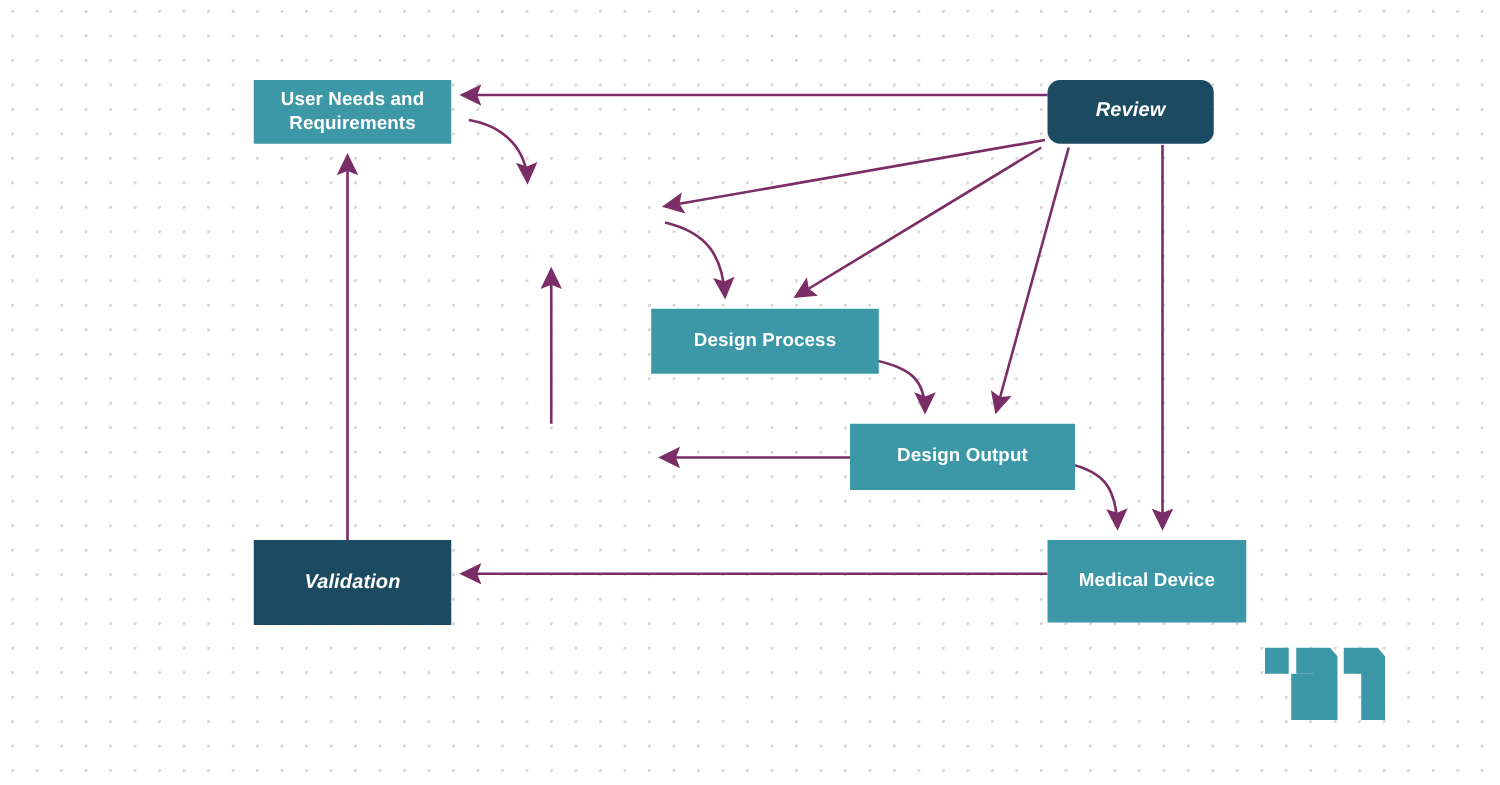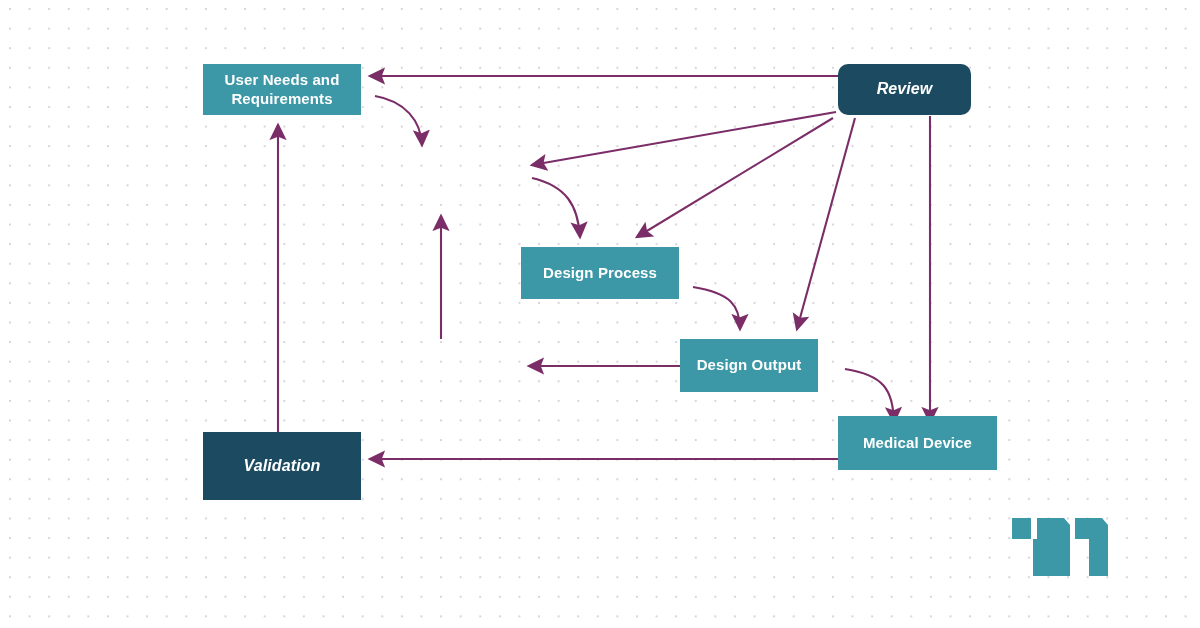--- a/index.html
+++ b/index.html
@@ -119,34 +119,34 @@
 
   <div class="node node-teal style-bold" style="left:203px; top:64px; width:158px; height:51px;">
     <span class="label">User Needs and Requirements</span>
   </div>
 
   <div class="node node-navy style-bold-italic" style="left:838px; top:64px; width:133px; height:51px;border-radius:10px;">
     <span class="label">Review</span>
   </div>
 
 
-  <div class="node node-teal style-bold" style="left:521px; top:247px; width:158px; height:52px;">
+  <div class="node node-teal style-bold" style="left:521px; top:247px; width:182px; height:52px;">
     <span class="label">Design Process</span>
   </div>
 
 
-  <div class="node node-teal style-bold" style="left:680px; top:339px; width:138px; height:53px;">
+  <div class="node node-teal style-bold" style="left:680px; top:339px; width:180px; height:53px;">
     <span class="label">Design Output</span>
   </div>
 
   <div class="node node-navy style-bold-italic" style="left:203px; top:432px; width:158px; height:68px;">
     <span class="label">Validation</span>
   </div>
 
-  <div class="node node-teal style-bold" style="left:838px; top:416px; width:159px; height:54px;">
+  <div class="node node-teal style-bold" style="left:838px; top:432px; width:159px; height:66px;">
     <span class="label">Medical Device</span>
   </div>
 
   <svg id="logo" viewBox="0 0 96 58" width="96" height="58" xmlns="http://www.w3.org/2000/svg">
     <rect x="0" y="0" width="19" height="21" fill="#3c97a6"></rect>
     <rect x="21" y="21" width="19" height="37" fill="#3c97a6"></rect>
     <path d="M 25 0 L 52 0 L 58 7 L 58 58 L 39 58 L 39 21 L 25 21 Z" fill="#3c97a6"></path>
     <path d="M 63 0 L 90 0 L 96 7 L 96 58 L 77 58 L 77 21 L 63 21 Z" fill="#3c97a6"></path>
   </svg>
 

